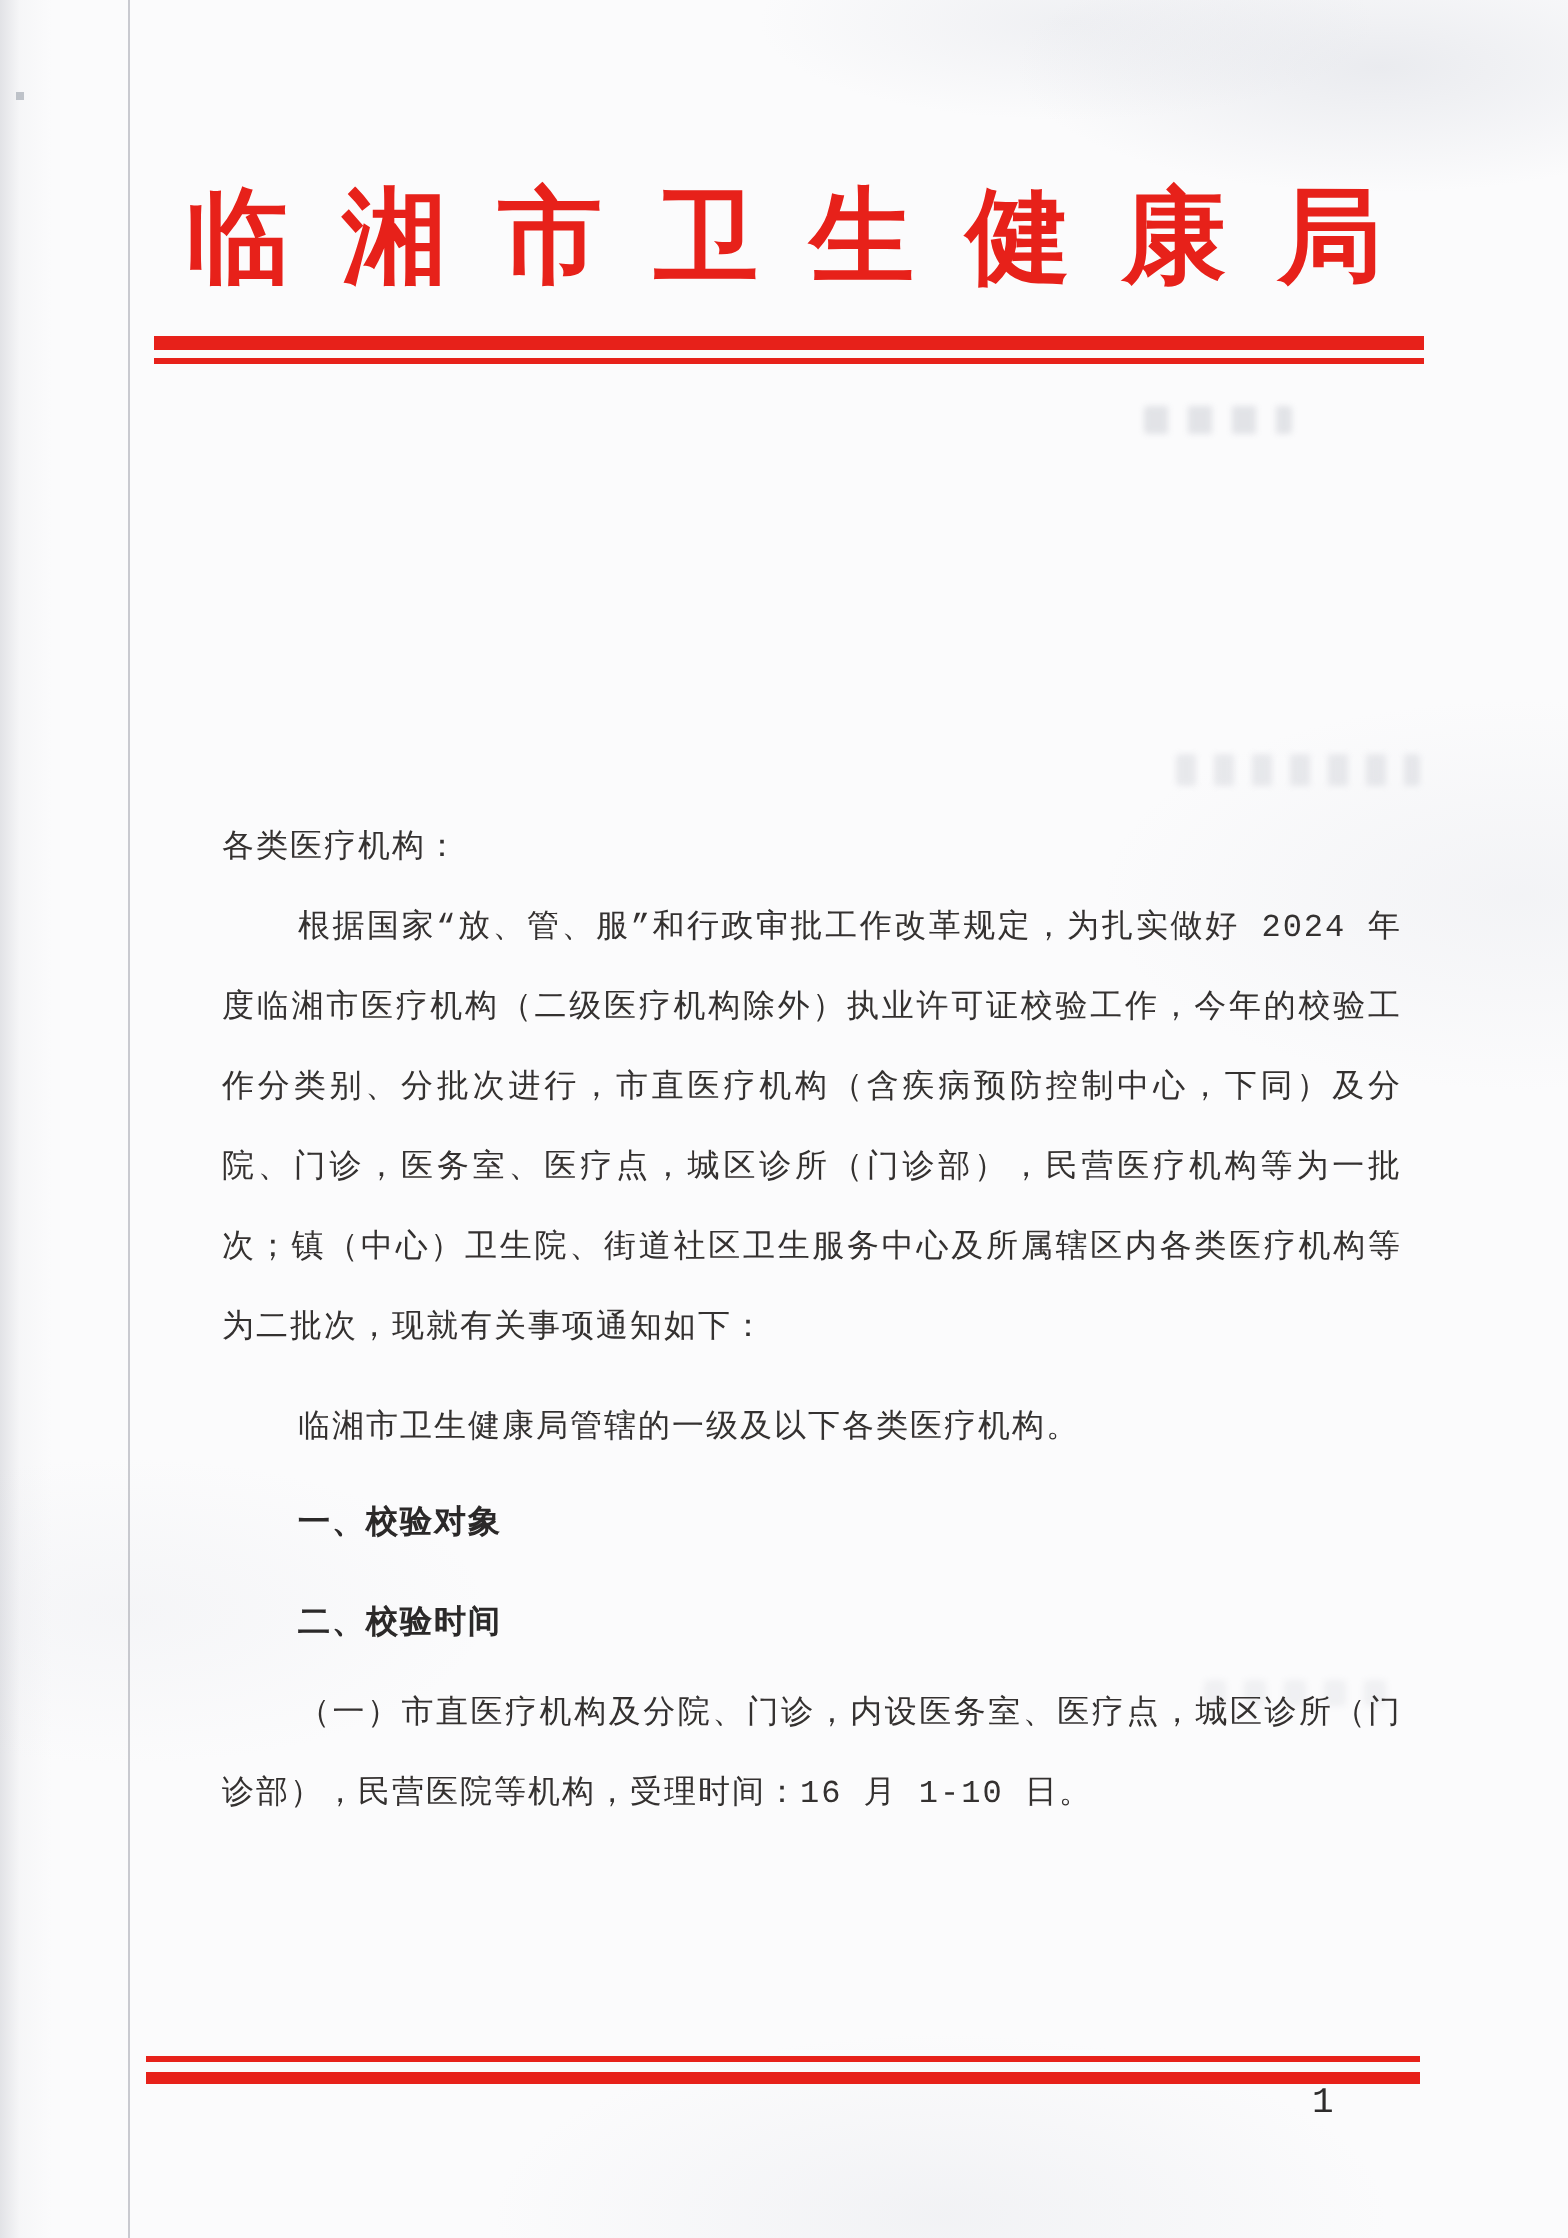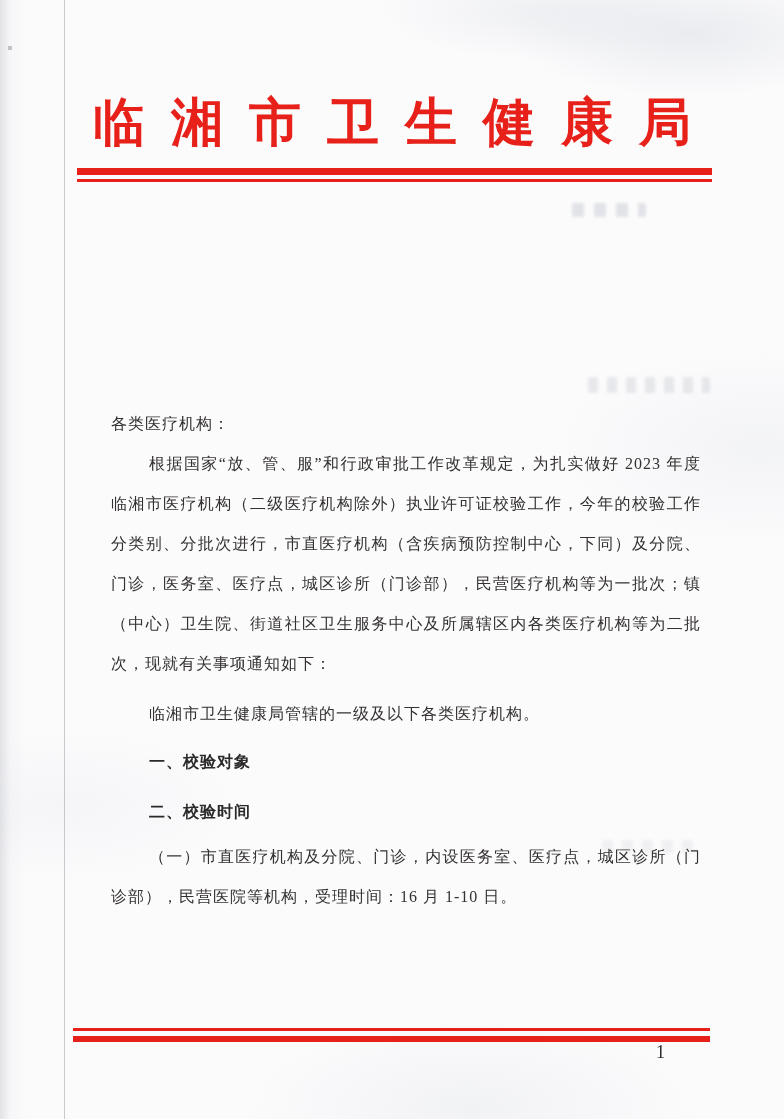--- a/index.html
+++ b/index.html
@@ -8,21 +8,21 @@
     position:relative; width:784px; height:1119px; margin:0 auto;
     background:
       radial-gradient(ellipse 260px 90px at 88% 3%, rgba(198,202,212,.32), transparent 70%),
       radial-gradient(ellipse 220px 70px at 68% 1%, rgba(198,202,212,.22), transparent 70%),
       radial-gradient(ellipse 300px 140px at 97% 40%, rgba(200,204,214,.16), transparent 70%),
       radial-gradient(ellipse 260px 110px at 8% 72%, rgba(200,204,214,.12), transparent 70%),
       radial-gradient(ellipse 320px 130px at 60% 99%, rgba(198,202,212,.18), transparent 70%),
       linear-gradient(90deg, rgba(168,170,180,.30) 0px, rgba(168,170,180,.06) 10px, rgba(168,170,180,0) 26px),
       #fbfbfc;
     overflow:hidden;
-    font-family:Liberation Serif, serif;
+    font-family:Liberation Mono, monospace;
     color:var(--ink);
   }
   .crease { position:absolute; left:64px; top:0; width:1px; height:100%;
     background:rgba(160,163,172,.55); }
   .speck { position:absolute; left:8px; top:46px; width:4px; height:4px;
     background:#9aa0aa; opacity:.6; }
 
   
   .ghost { position:absolute; filter:blur(1.6px); border-radius:2px; }
   .g1 { left:572px; top:203px; width:74px; height:14px; opacity:.45;
@@ -76,21 +76,21 @@
   <div class="ghost g2"></div>
   <div class="ghost g3"></div>
 
   <div class="masthead-title">临湘市卫生健康局</div>
   <div class="rule rule-top-thick"></div>
   <div class="rule rule-top-thin"></div>
 
 
   <div class="body-block">
     <p class="salutation">各类医疗机构：</p>
-    <p class="indent">根据国家“放、管、服”和行政审批工作改革规定，为扎实做好 2023 年度临湘市医疗机构（二级医疗机构除外）执业许可证校验工作，今年的校验工作分类别、分批次进行，市直医疗机构（含疾病预防控制中心，下同）及分院、门诊，医务室、医疗点，城区诊所（门诊部），民营医疗机构等为一批次；镇（中心）卫生院、街道社区卫生服务中心及所属辖区内各类医疗机构等为二批次，现就有关事项通知如下：</p>
+    <p class="indent">根据国家“放、管、服”和行政审批工作改革规定，为扎实做好 2024 年度临湘市医疗机构（二级医疗机构除外）执业许可证校验工作，今年的校验工作分类别、分批次进行，市直医疗机构（含疾病预防控制中心，下同）及分院、门诊，医务室、医疗点，城区诊所（门诊部），民营医疗机构等为一批次；镇（中心）卫生院、街道社区卫生服务中心及所属辖区内各类医疗机构等为二批次，现就有关事项通知如下：</p>
     <p class="indent mt10">临湘市卫生健康局管辖的一级及以下各类医疗机构。</p>
     <p class="indent sec-heading mt8">一、校验对象</p>
     <p class="indent sec-heading mt10">二、校验时间</p>
     <p class="indent mt5">（一）市直医疗机构及分院、门诊，内设医务室、医疗点，城区诊所（门诊部），民营医院等机构，受理时间：16 月 1-10 日。</p>
   </div>
 
   <div class="rule rule-bot-thin"></div>
   <div class="rule rule-bot-thick"></div>
   <div class="page-number">1</div>
 

